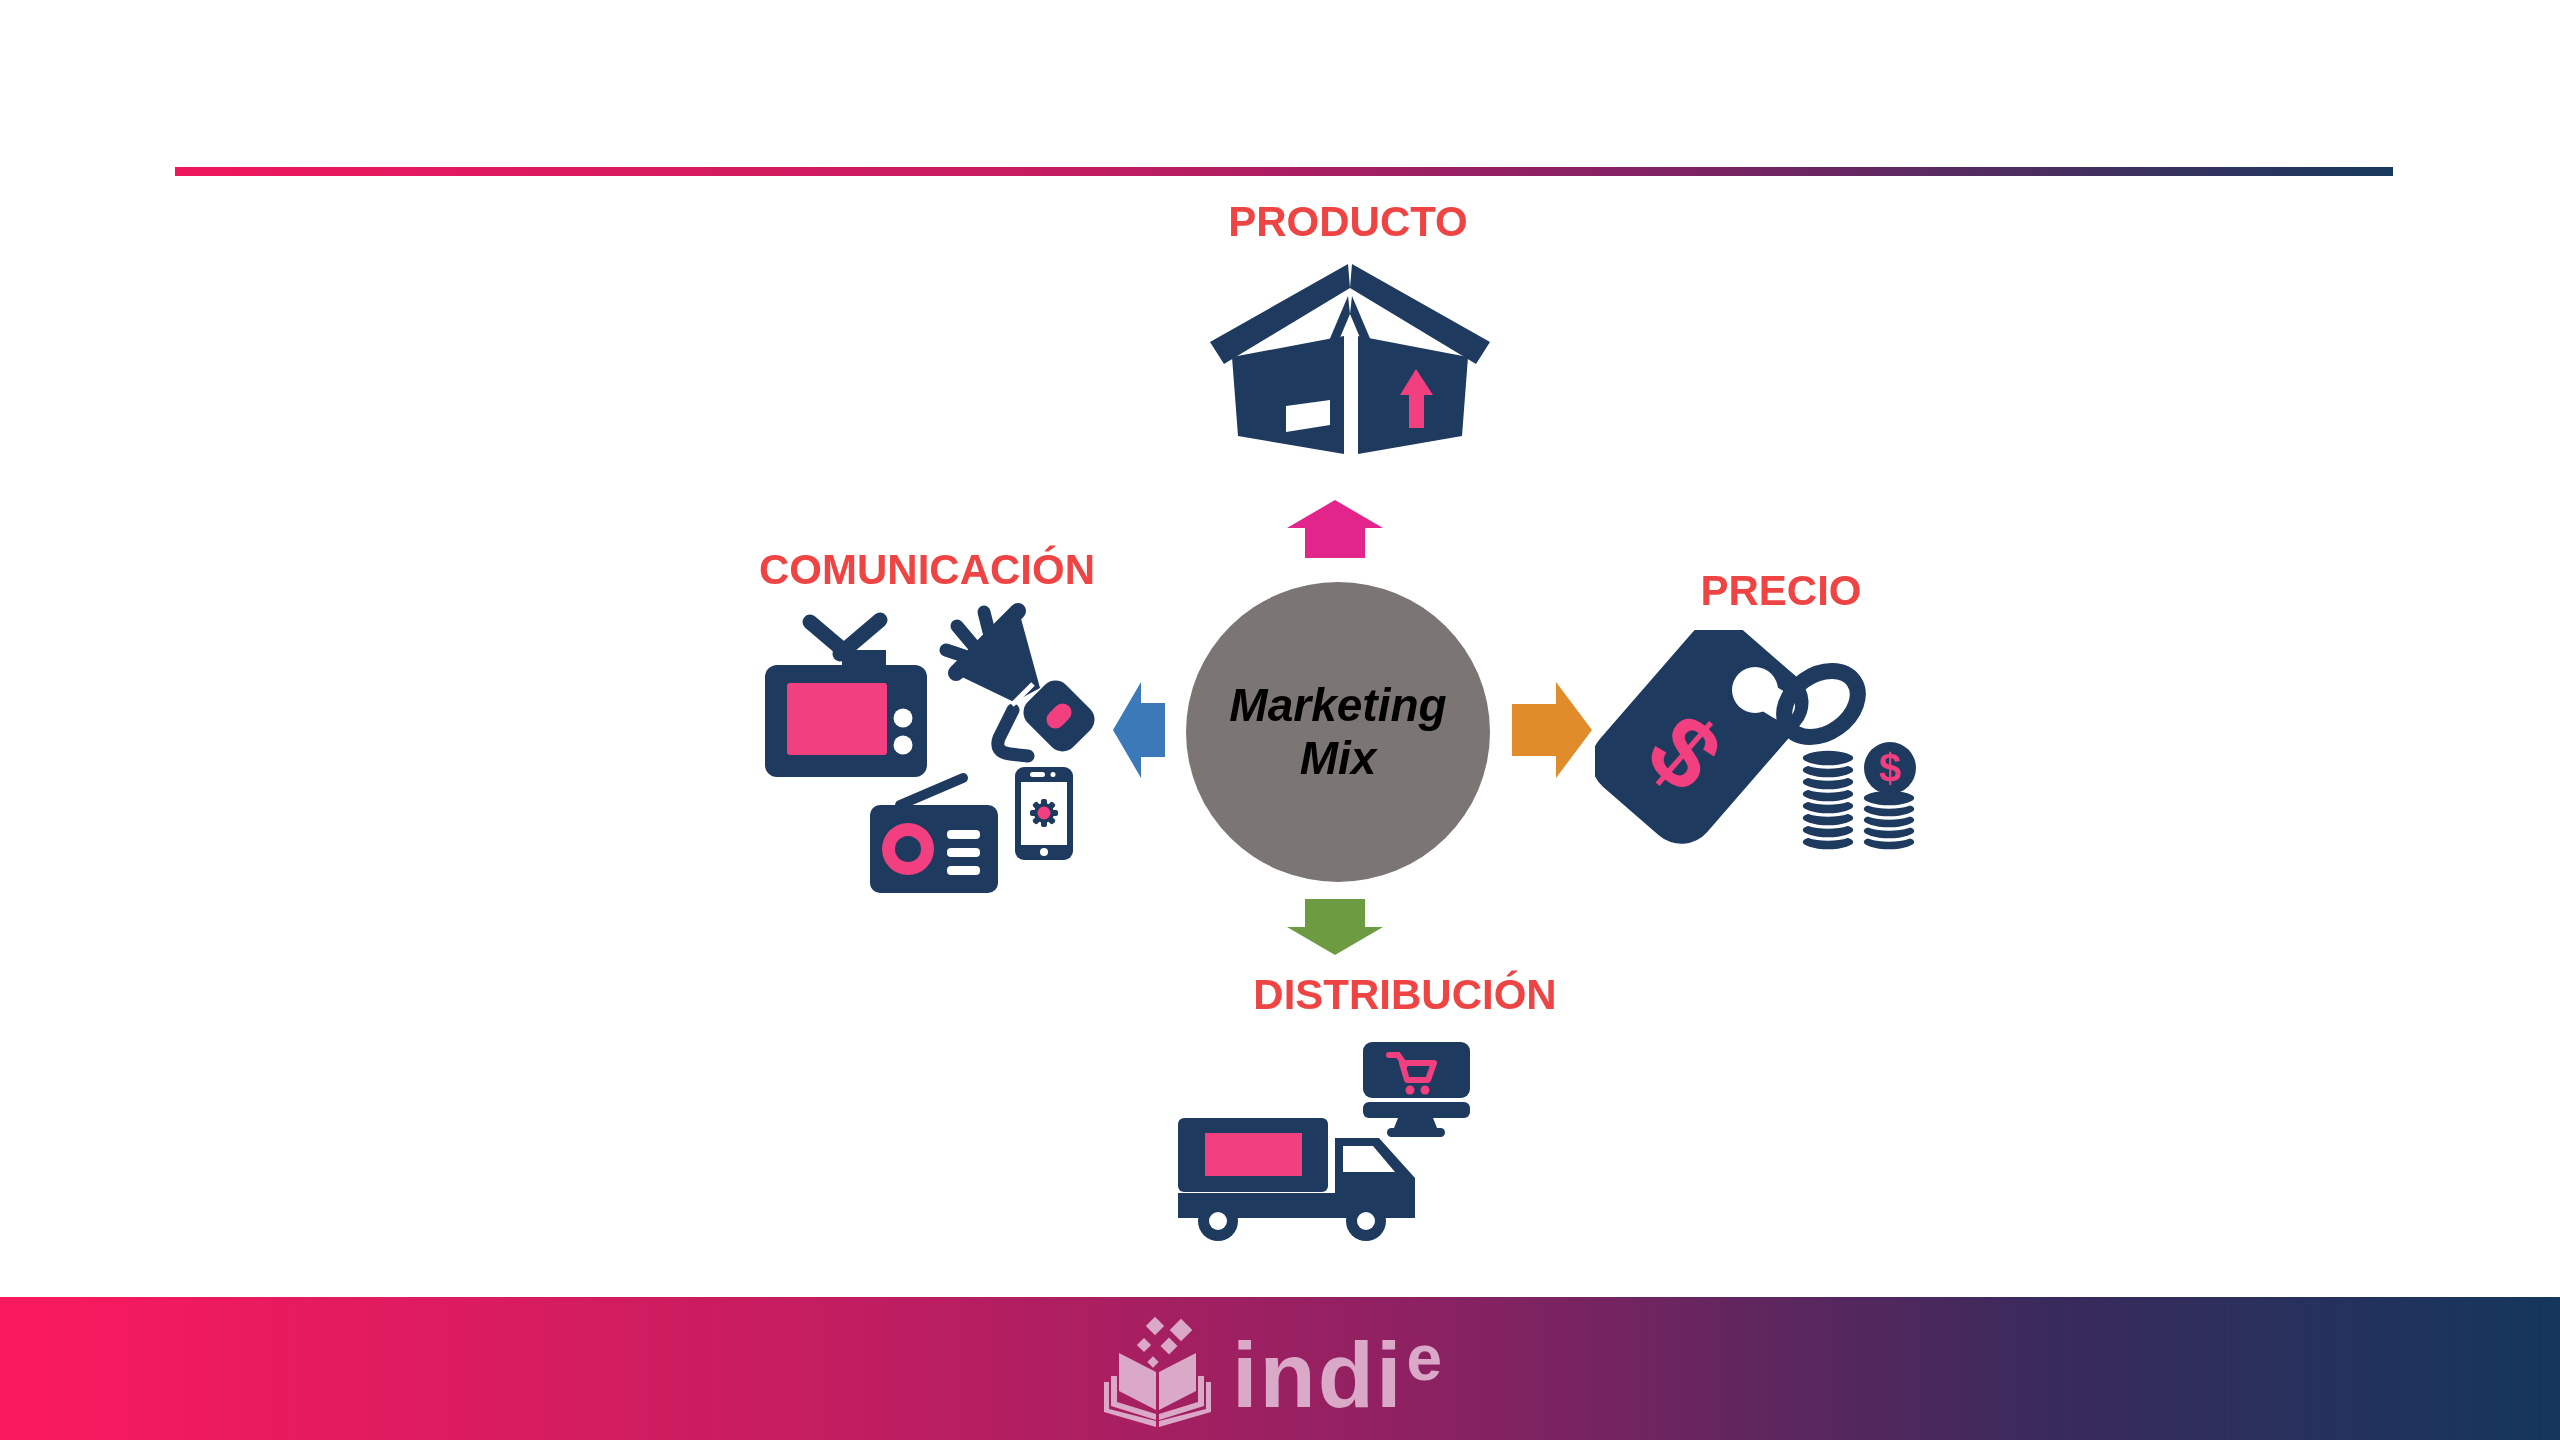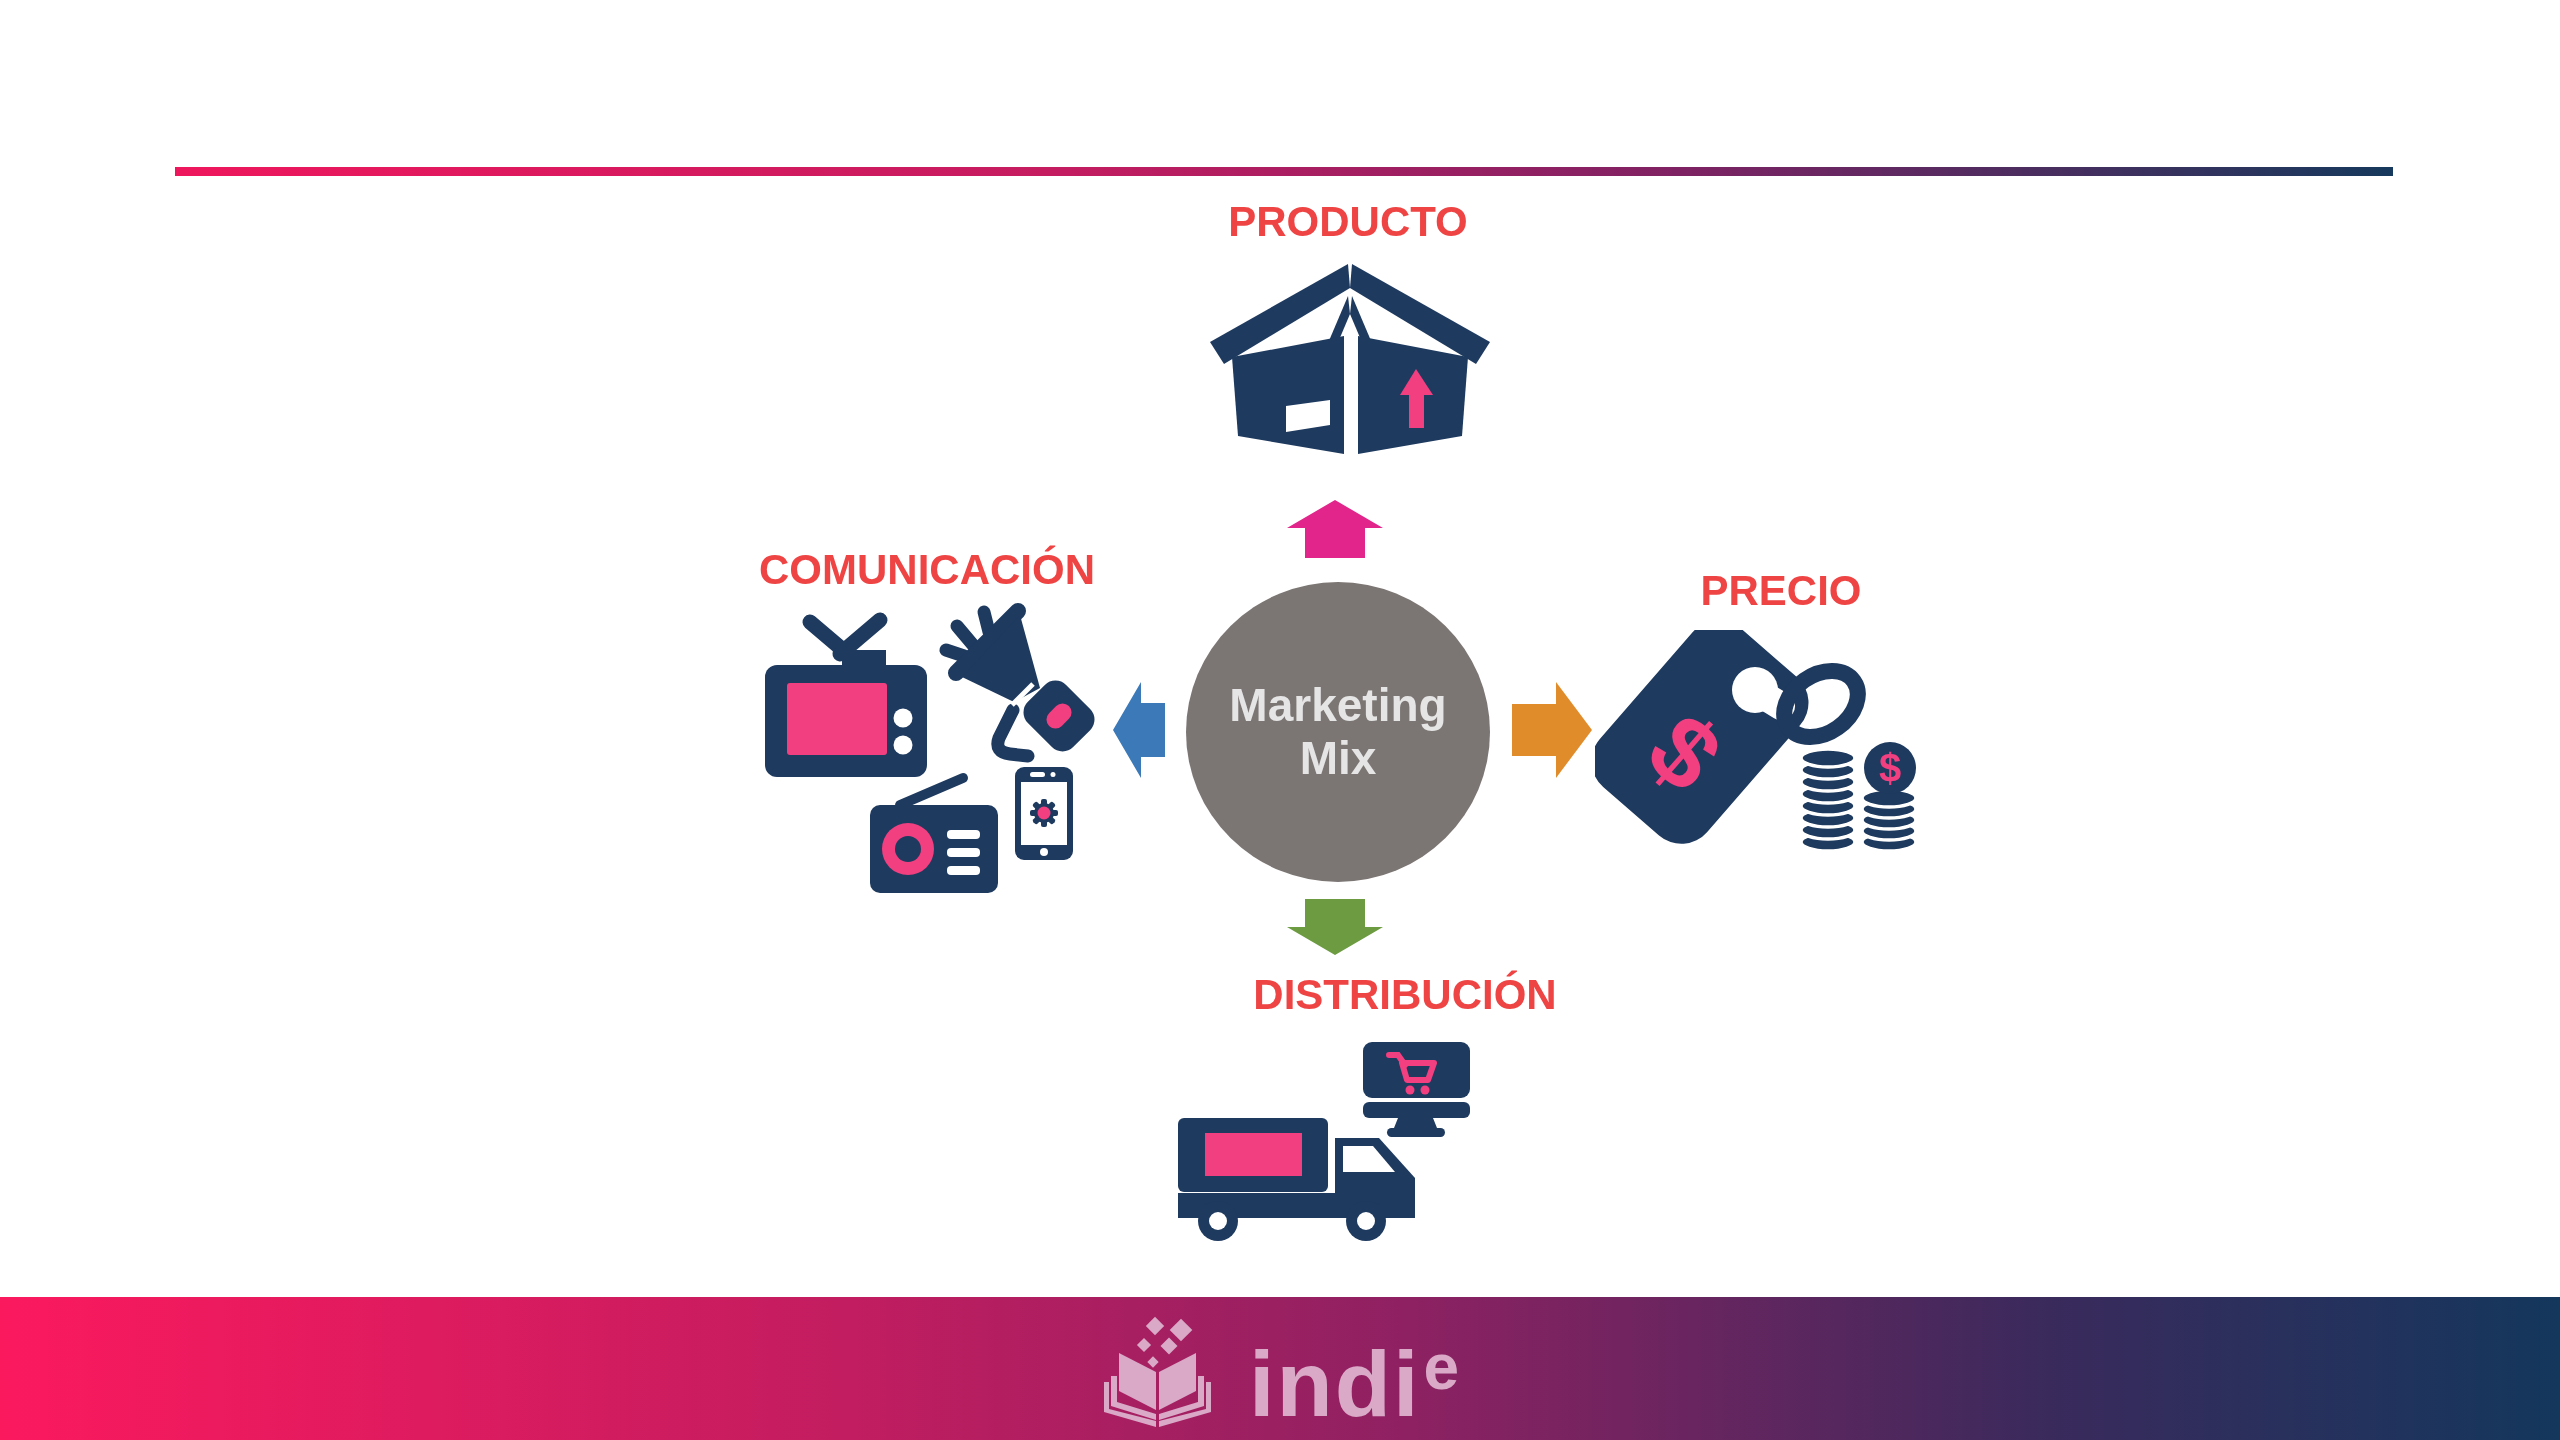--- a/index.html
+++ b/index.html
@@ -5,21 +5,21 @@
   html,body{margin:0;padding:0;background:#fff;}
   .canvas{position:relative;width:2560px;height:1440px;background:#FFFFFF;overflow:hidden;
           font-family:"Liberation Sans",sans-serif;}
   .abs{position:absolute;}
   .top-line{left:175px;top:167px;width:2218px;height:9px;
     background:linear-gradient(90deg,#EE175D 0%,#C41C60 40%,#7E2263 68%,#16395C 100%);}
   .node-label{position:absolute;transform:translateX(-50%);font-size:42px;font-weight:bold;
     color:#ef4444;white-space:nowrap;line-height:44px;}
   .center-circle{position:absolute;left:1186px;top:582px;width:304px;height:300px;border-radius:50%;
     background:#7B7573;display:flex;align-items:center;justify-content:center;}
-  .center-title{color:#e5e5e5;font-size:46px;font-weight:bold;text-align:center;line-height:53px;width:240px;}
+  .center-title{color:#000000;font-size:46px;font-weight:bold;text-align:center;line-height:53px;width:240px;font-style:italic;}
   .bottom-bar{position:absolute;left:0;top:1297px;width:2560px;height:143px;
     background:linear-gradient(90deg,#FB195E 0%,#C21D60 33%,#8E2162 55%,#3A2A5C 80%,#14375C 100%);}
   .logo-text{position:absolute;left:1232px;top:1338px;color:#D9A9C7;font-weight:bold;font-size:92px;
     letter-spacing:2px;line-height:92px;}
   .logo-sup{position:relative;top:-27px;font-size:64px;margin-left:3px;}
   svg{display:block;}
 </style>
 </head>
 <body>
 
@@ -188,16 +188,16 @@
         <path d="M9,66 V96 L61,111 v-6 L14,93 V66 Z"></path>
         <path d="M109,60 V90 L64,104 v-6 L103,86 V60 Z"></path>
         <path d="M116,66 V96 L64,111 v-6 L111,93 V66 Z"></path>
         <rect x="-6.5" y="-6.5" width="13" height="13" transform="translate(60,10) rotate(45)"></rect>
         <rect x="-8" y="-8" width="16" height="16" transform="translate(86,14) rotate(45)"></rect>
         <rect x="-5" y="-5" width="10" height="10" transform="translate(49,29) rotate(45)"></rect>
         <rect x="-6" y="-6" width="12" height="12" transform="translate(74,30) rotate(45)"></rect>
         <rect x="-4" y="-4" width="8" height="8" transform="translate(58,46) rotate(45)"></rect>
       </g>
     </svg>
-    <div class="logo-text" style="top:41px;margin-left:17px;"><span>indi</span><span class="logo-sup">e</span></div>
+    <div class="logo-text" style="top:32px;"><span>indi</span><span class="logo-sup">e</span></div>
   </div>
 
 </div>
 
 </body></html>

